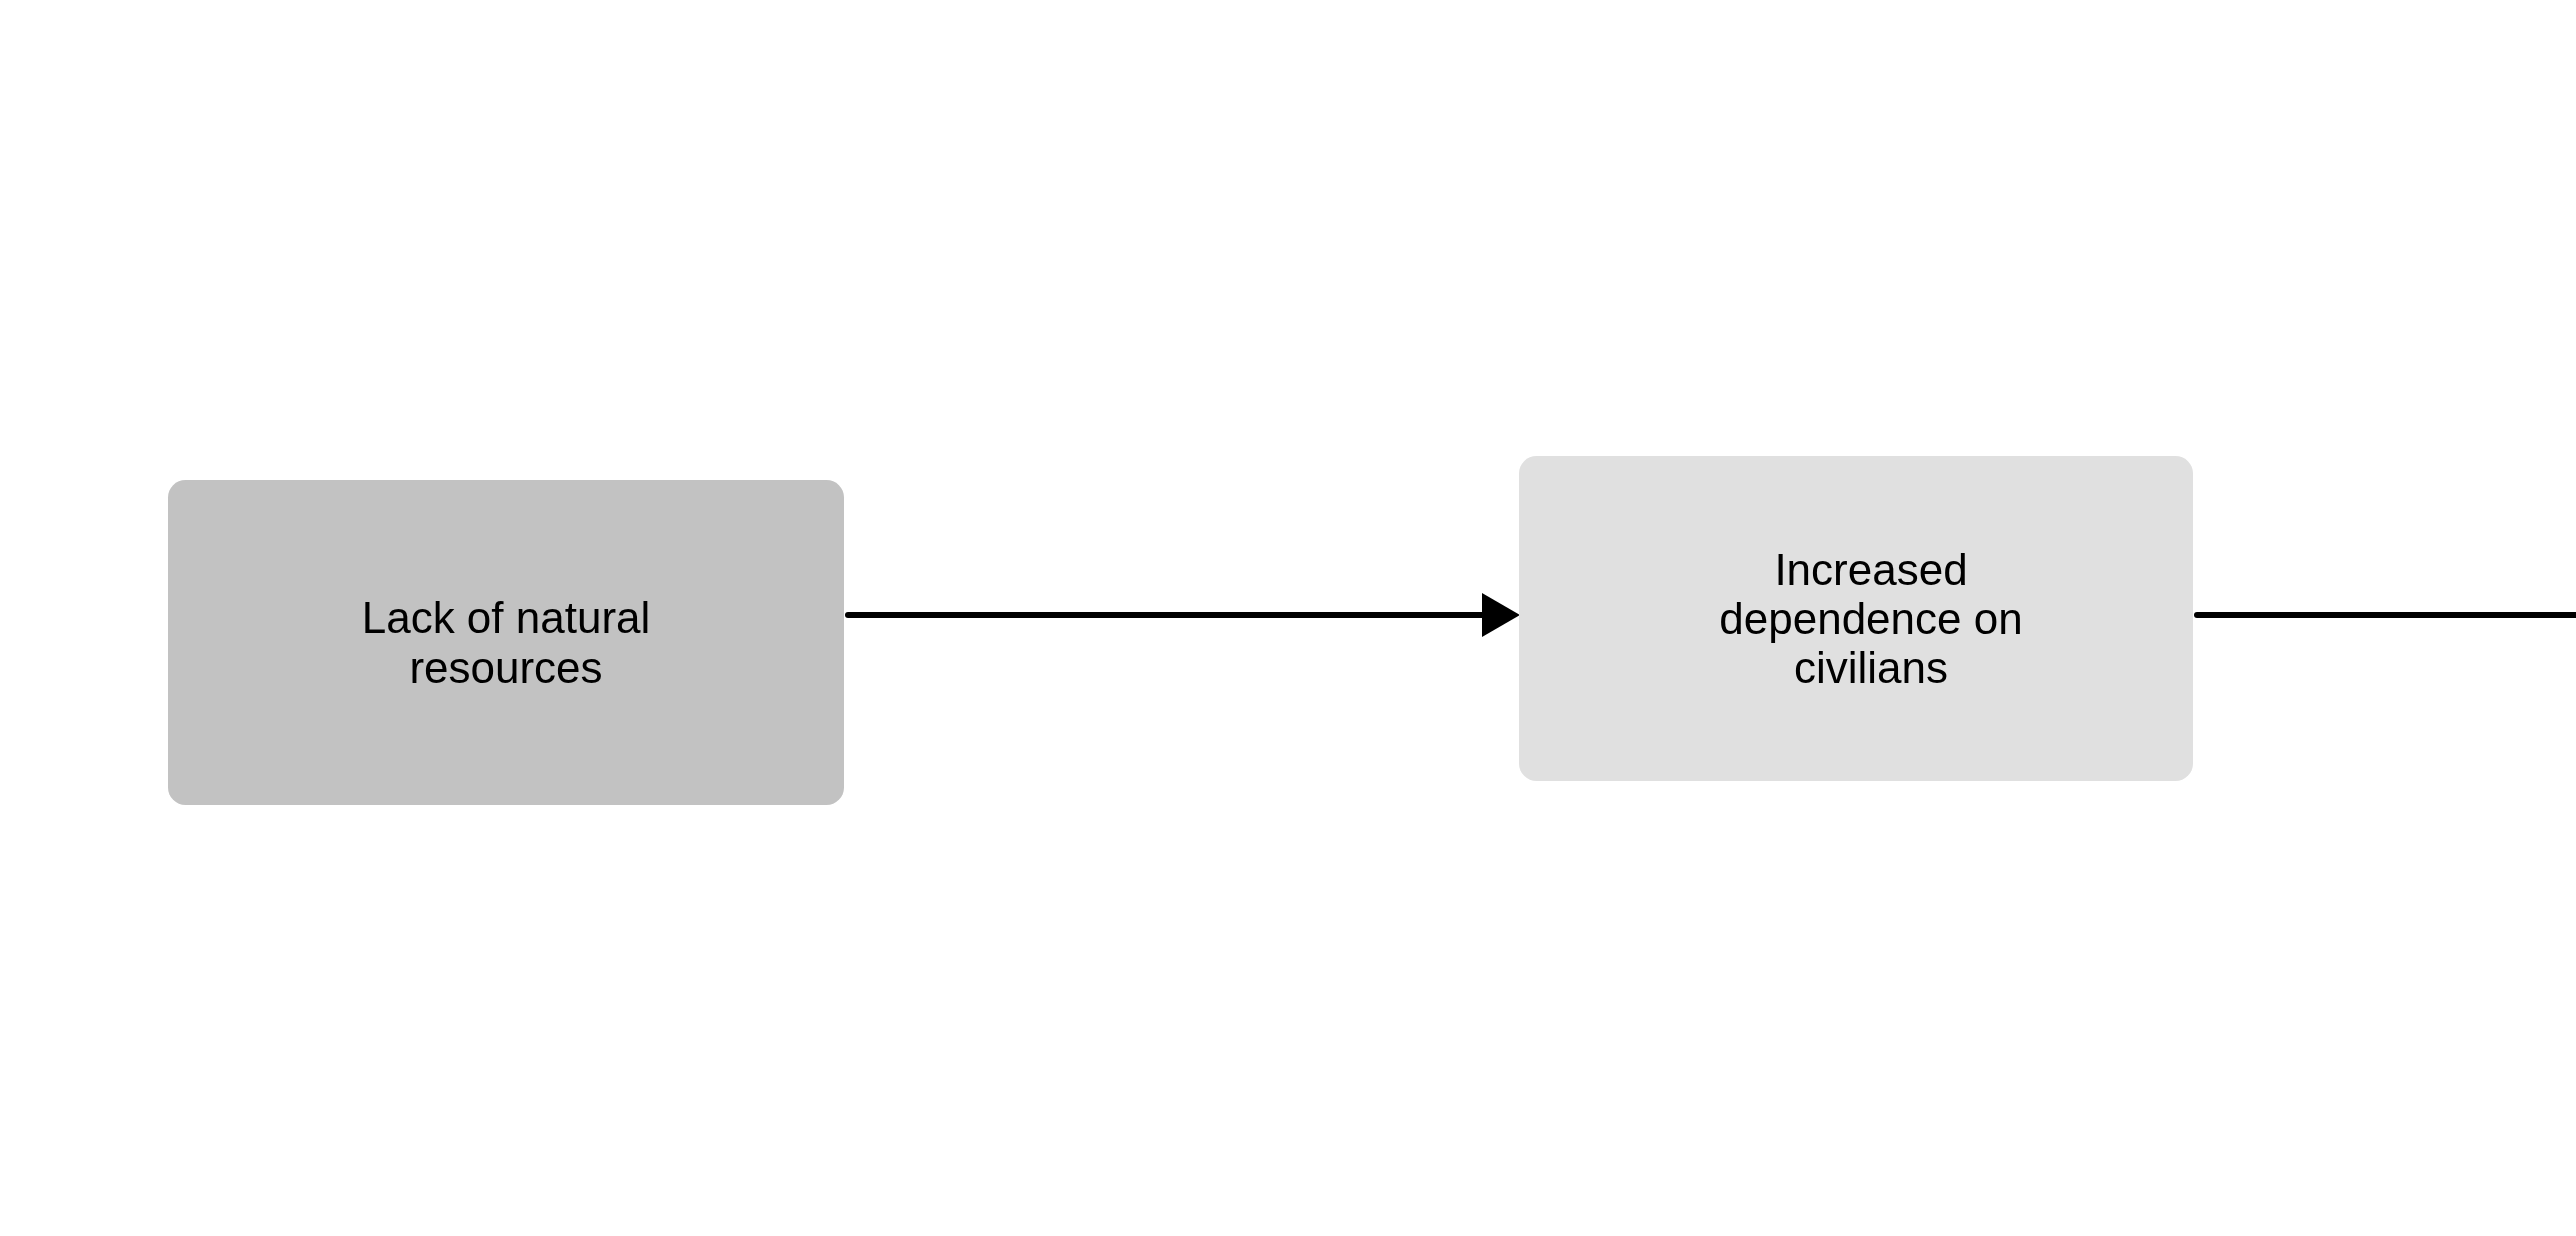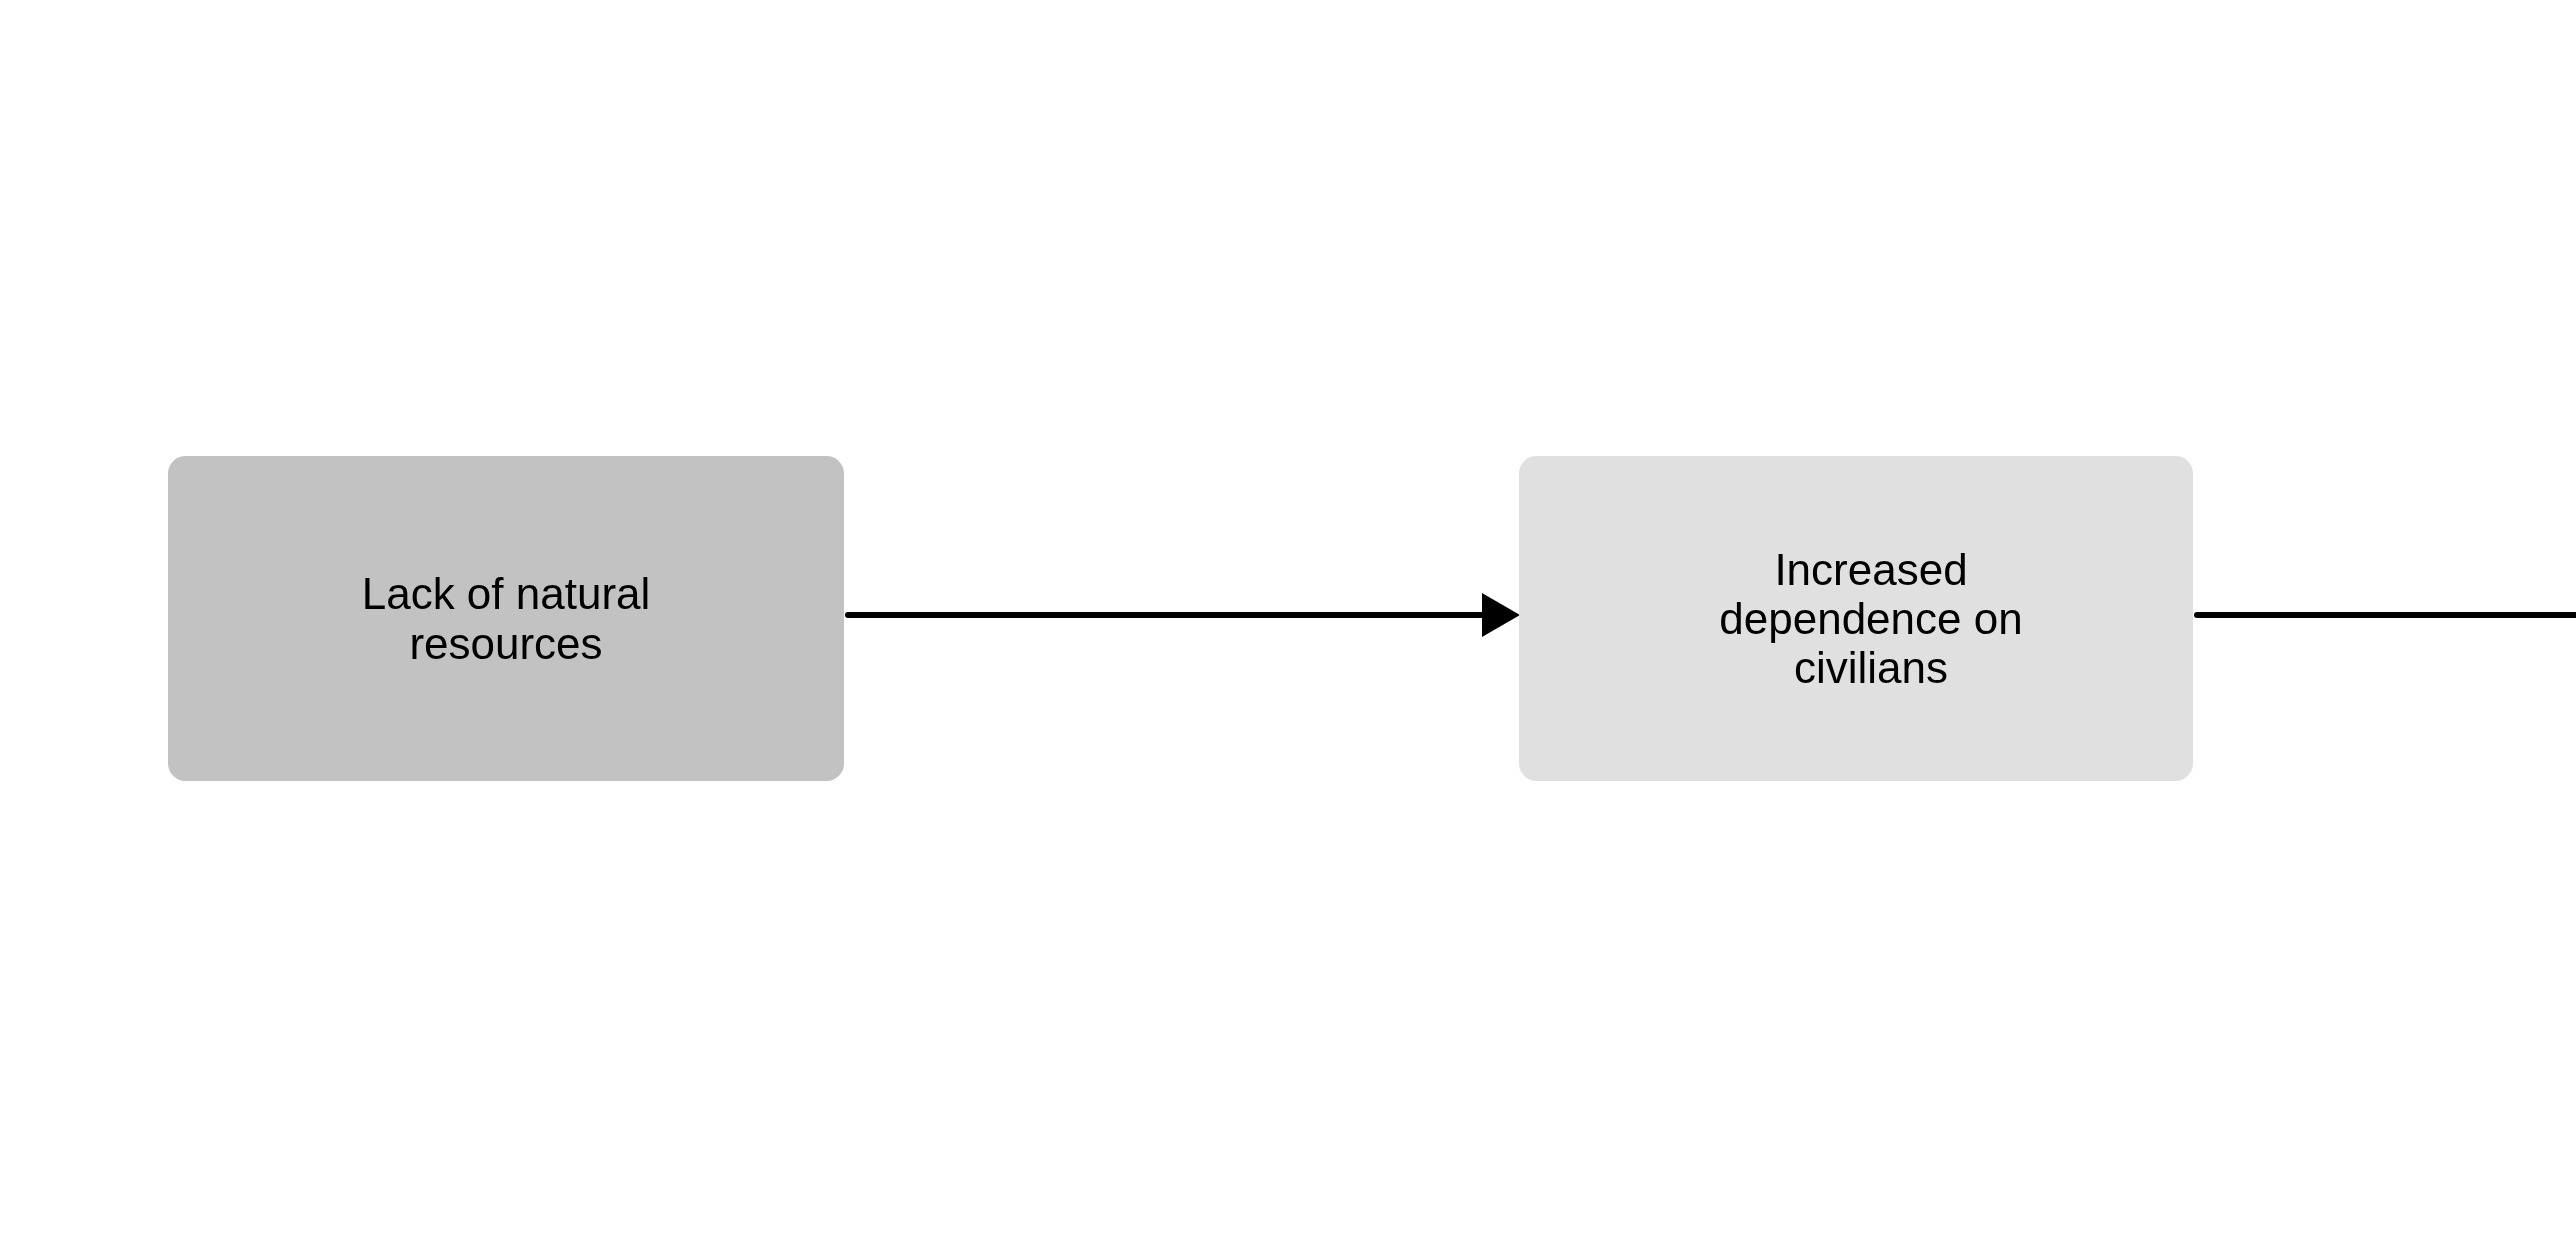--- a/index.html
+++ b/index.html
@@ -19,21 +19,21 @@
     position: absolute;
     top: 456px;
     height: 325px;
     width: 676px;
     border-radius: 17.5px;
     display: flex;
     align-items: center;
     justify-content: center;
     box-sizing: border-box;
   }
-  .node-1 { left: 168px; }
+  .node-1 { left: 168px; margin-top: 24px; }
   .node-2 { left: 1519px; width: 674px; }
   .node-label {
     white-space: pre-line;
     text-align: center;
     color: #000000;
     font-size: 44px;
     line-height: 1.12;
     font-weight: 400;
   }
   .arrow {

